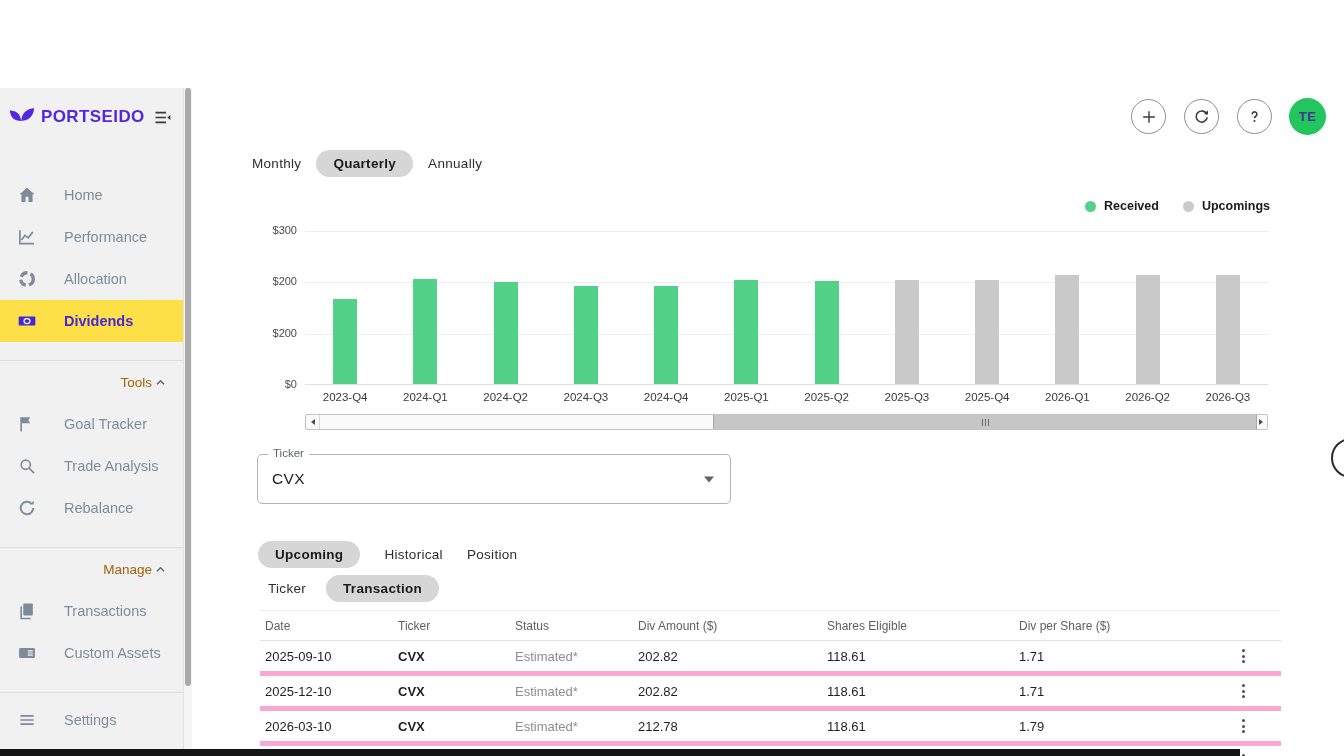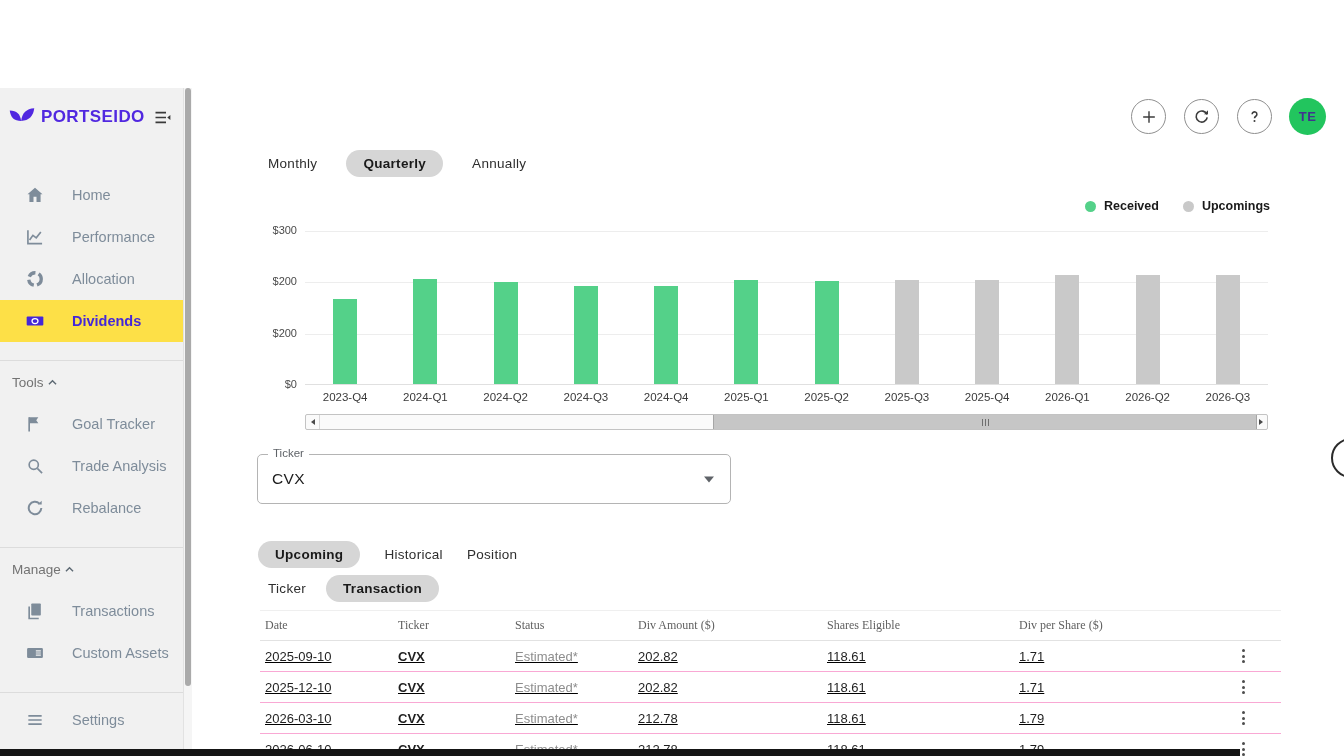--- a/index.html
+++ b/index.html
@@ -14,41 +14,41 @@
   .sidebar { position:absolute; left:0; top:88px; bottom:0; width:183px; background:#f1f1f1; }
   .sb-scrollbar { position:absolute; left:183px; top:88px; bottom:0; width:8px; background:#f5f5f5; border-left:1px solid #e2e2e2; }
   .sb-thumb { position:absolute; left:1px; top:0; width:6px; height:598px; background:#aaaaaa; border-radius:3px; cursor:pointer; }
 
   .logo-row { display:flex; align-items:center; padding:13px 8px 0 8px; height:32px; }
   .logo-ic { display:flex; }
   .logo-text { font-size:17px; font-weight:800; color:#5128e0; letter-spacing:.4px; margin-left:5px; flex:1; }
   .collapse-btn { display:flex; cursor:pointer; margin-right:2px; }
 
   .nav { margin-top:41px; }
-  .nav-item { display:flex; align-items:center; height:42px; padding-left:24px; color:#7e8c9a; font-size:14.5px; cursor:pointer; }
+  .nav-item { display:flex; align-items:center; height:42px; padding-left:16px; color:#7e8c9a; font-size:14.5px; cursor:pointer; }
   .nav-item .ic { width:22px; height:22px; margin-right:26px; display:flex; align-items:center; justify-content:center; }
   .nav-item .lbl { white-space:nowrap; }
   .nav-item.active { background:#fde047; color:#4527d8; font-weight:700; }
   .sb-divider { height:1px; background:#dcdcdc; margin-top:18px; }
-  .sec-header { display:flex; align-items:center; justify-content:flex-start; height:42px; padding:0 14px 0 12px; color:#737373; font-size:13.5px; cursor:pointer; }
+  .sec-header { display:flex; align-items:center; justify-content:flex-end; height:42px; padding:0 14px 0 12px; color:#a16207; font-size:13.5px; cursor:pointer; }
   .sec-header .caret { display:flex; color:#5e6a74; }
   .nav-item.footer { margin-top:6px; }
 
   
   .circle-btn { position:absolute; top:99px; width:33px; height:33px; border:1px solid #8f8f8f; border-radius:50%;
     background:#fff; display:flex; align-items:center; justify-content:center; cursor:pointer; color:#3c3c3c;
     font-size:17px; font-weight:400; }
   .avatar { position:absolute; left:1289px; top:98px; width:37px; height:37px; border-radius:50%; background:#22c55e;
     color:#41338f; font-weight:700; font-size:13px; letter-spacing:.5px; display:flex; align-items:center; justify-content:center; cursor:pointer; }
 
   
   .tab-row { position:absolute; display:flex; align-items:center; }
   .tab { font-size:13.5px; color:#2e2e2e; letter-spacing:.3px; cursor:pointer; padding:6px 0; white-space:nowrap; }
   .tab.pill { background:#d6d6d6; border-radius:16px; padding:6px 17px; font-weight:700; color:#1a1a1a; }
-  .period-tabs { left:268px; top:150px; gap:29px; }
+  .period-tabs { left:252px; top:150px; gap:15px; }
   .view-tabs  { left:258px; top:541px; gap:24px; }
   .filter-tabs { left:268px; top:575px; gap:20px; }
 
   
   .legend { position:absolute; left:1085px; top:199px; display:flex; gap:24px; align-items:center; }
   .legend-item { display:flex; align-items:center; gap:8px; }
   .legend-dot { width:11px; height:11px; border-radius:50%; }
   .legend-label { font-size:12.5px; font-weight:700; color:#1a1a1a; }
 
   
@@ -79,22 +79,22 @@
     border-radius:5px; background:#fff; box-sizing:border-box; cursor:pointer; }
   .select-label { position:absolute; top:-8px; left:10px; background:#fff; padding:0 5px; font-size:11.5px; color:#5f6368; }
   .select-value { position:absolute; left:14px; top:50%; transform:translateY(-50%); font-size:15.5px; color:#1c1c1c; letter-spacing:.3px; }
   .select-arrow { position:absolute; right:16px; top:50%; transform:translateY(-40%);
     width:0; height:0; border-left:5px solid transparent; border-right:5px solid transparent; border-top:6px solid #5f6368; }
 
   
   .table { position:absolute; left:260px; top:610px; width:1021px; }
   .t-head, .t-row { display:grid; grid-template-columns:133px 117px 123px 189px 192px 192px 1fr; align-items:center; }
   .t-head { height:29px; border-top:1px solid #efefef; border-bottom:1px solid #e2e2e2; }
-  .t-head .cell { font-size:12px; color:#5f5f5f;font-family:Liberation Serif, serif; }
-  .t-row { height:30px; border-bottom:1px solid #f9a8d4;text-decoration:underline; }
+  .t-head .cell { font-size:12px; color:#5f5f5f; }
+  .t-row { height:30px; border-bottom:5px solid #f9a8d4; }
   .cell { padding-left:5px; font-size:13px; color:#1f1f1f; white-space:nowrap; }
   .c-ticker { font-weight:700; }
   .c-status { color:#8d8d8d; }
   .c-menu { justify-self:center; display:flex; flex-direction:column; gap:2.5px; cursor:pointer; padding:4px 8px; }
   .kdot { width:3px; height:3px; border-radius:50%; background:#4d4d4d; }
 
   
   .edge-fab { position:absolute; left:1331px; top:438px; width:36px; height:36px; border-radius:50%;
     border:2px solid #2b2b2b; background:#fff; cursor:pointer; }
   .bottom-strip { position:absolute; left:0; bottom:0; width:1240px; height:7px; background:#151515; z-index:50; }

